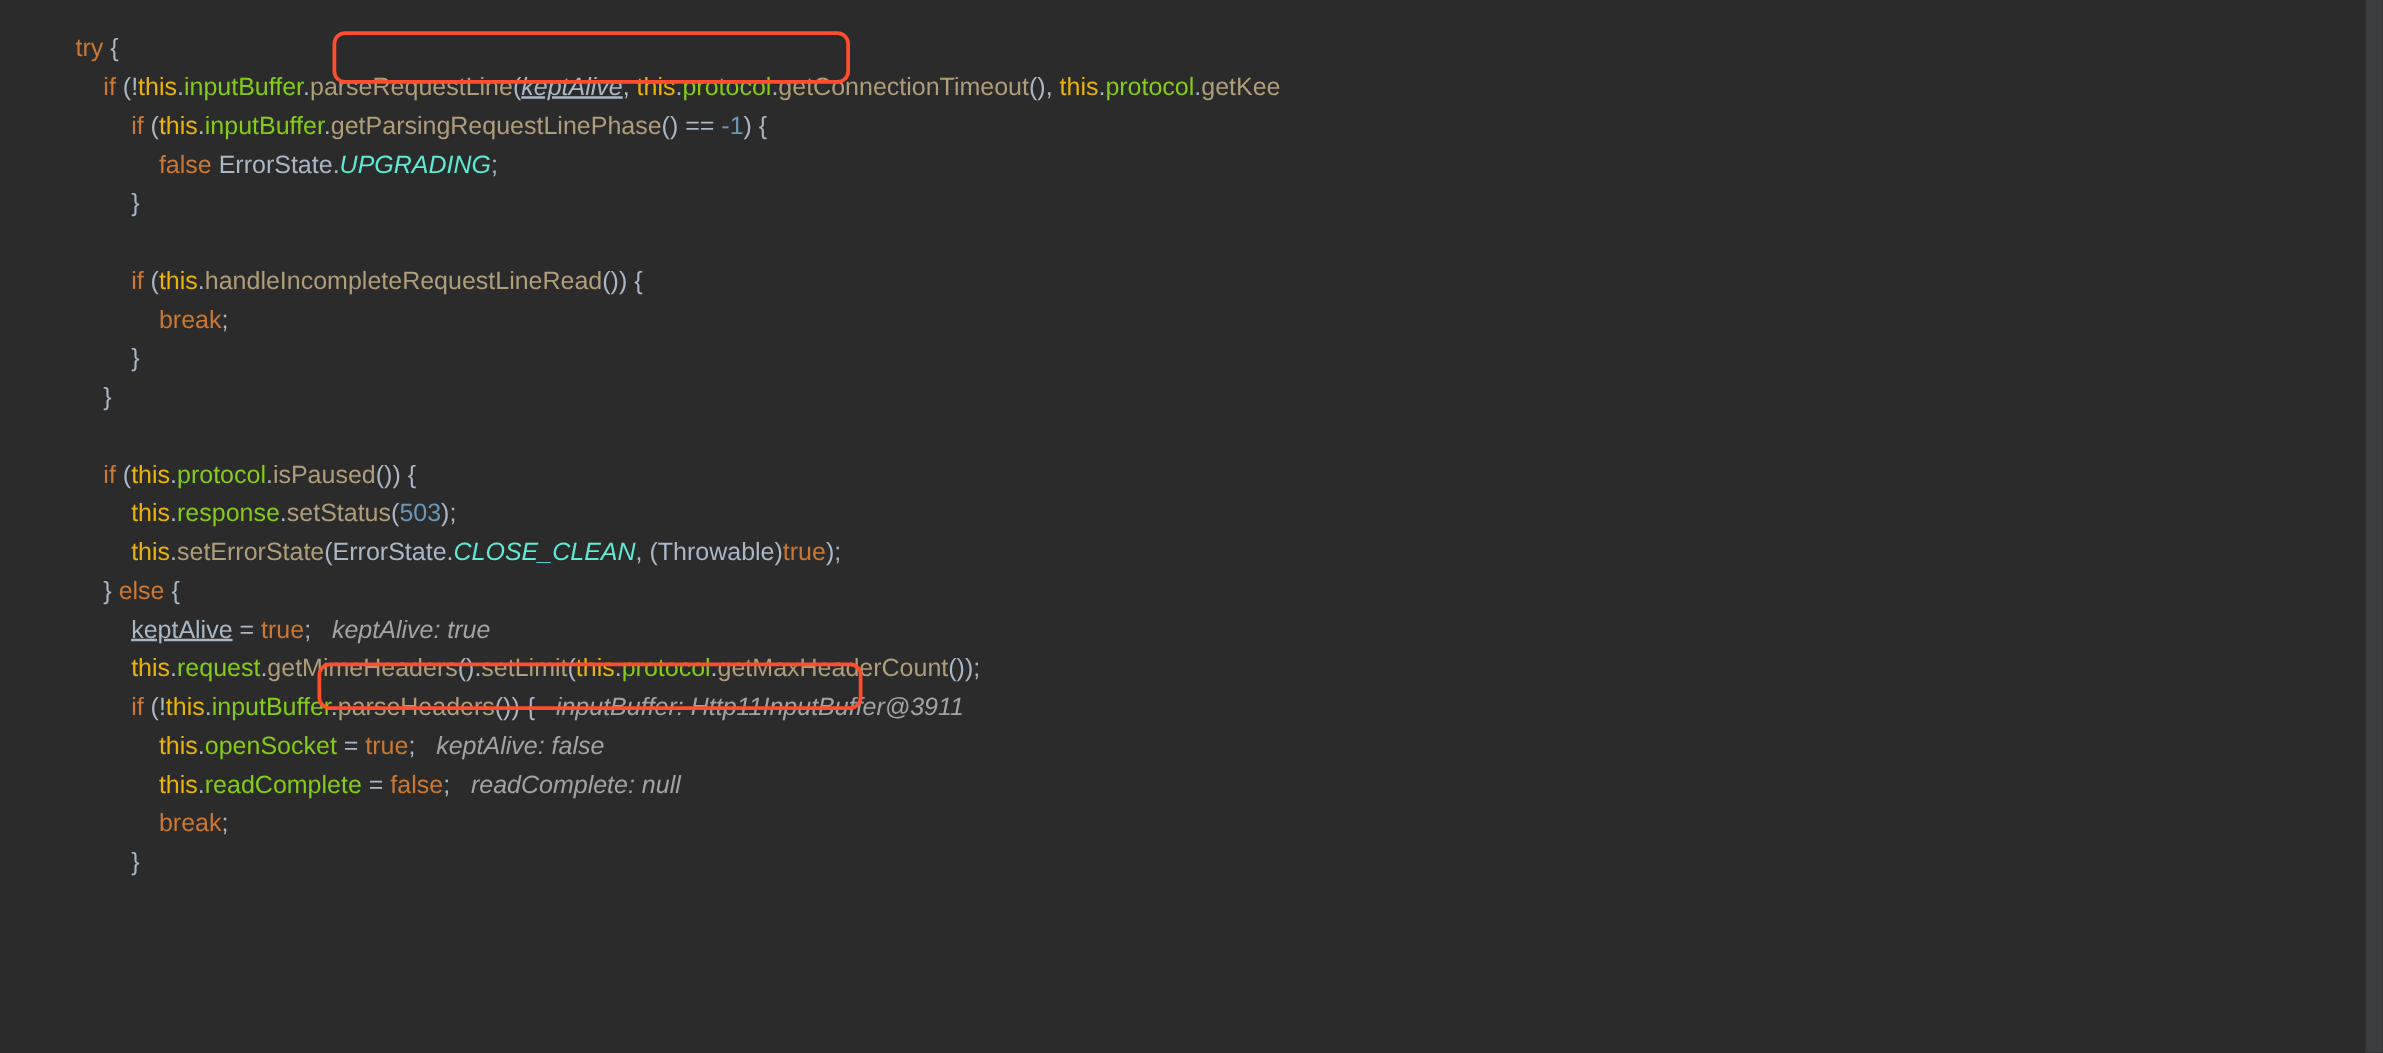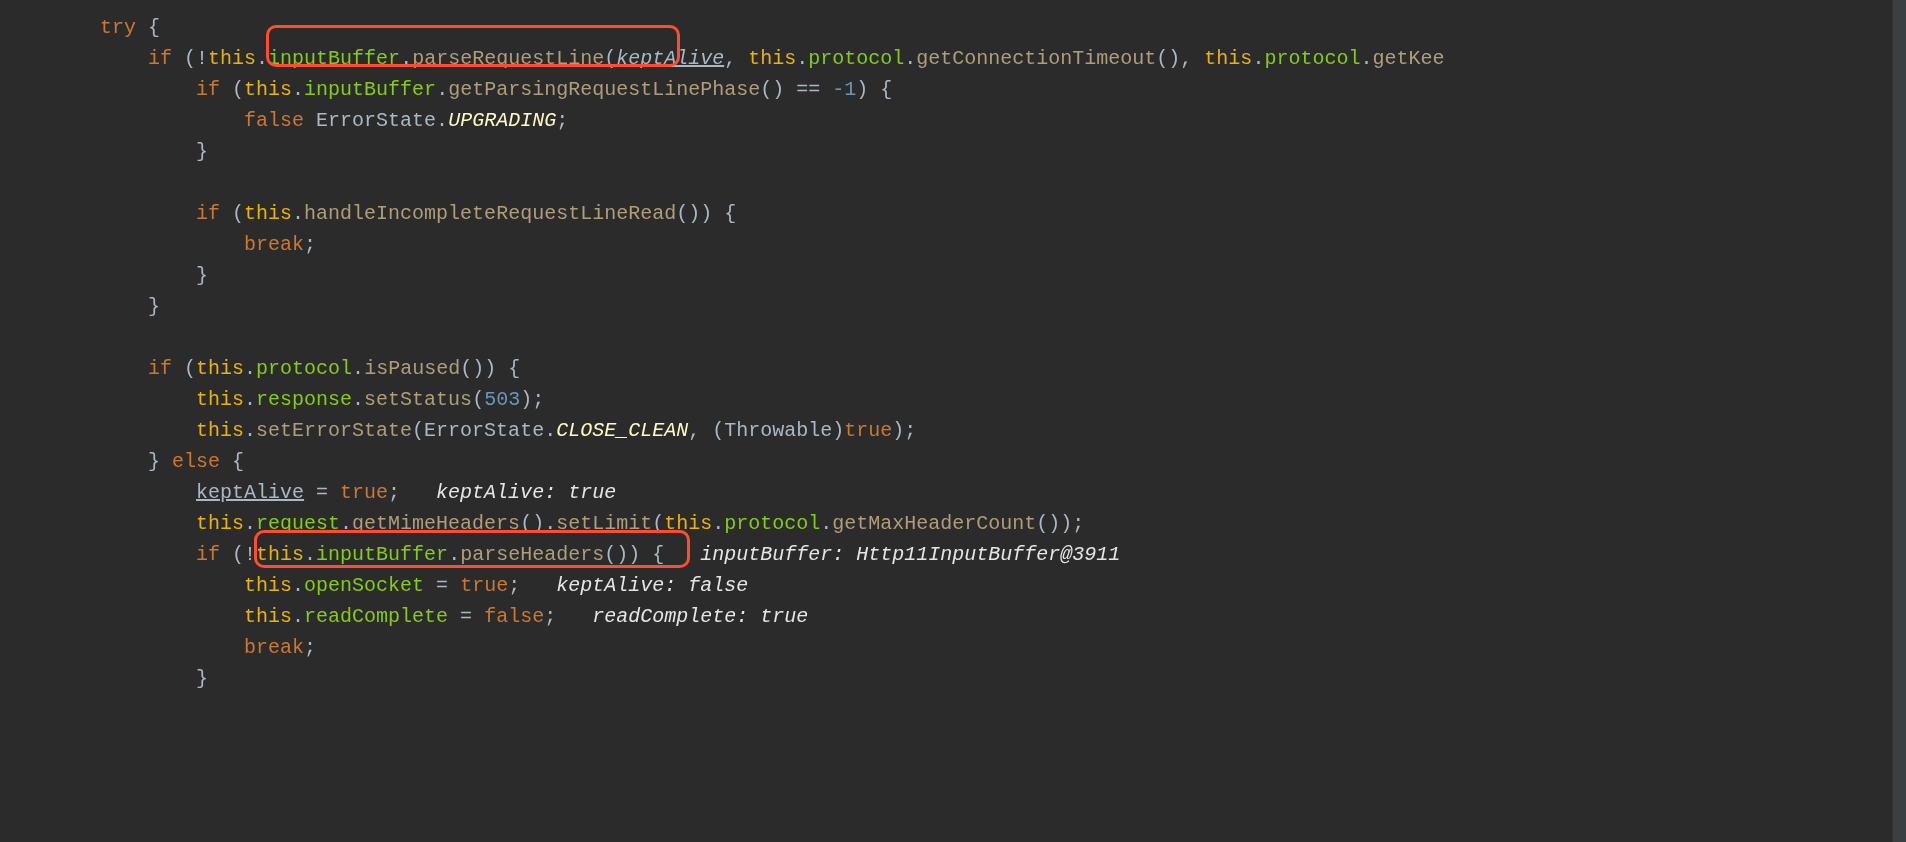--- a/index.html
+++ b/index.html
@@ -8,34 +8,34 @@
     font-family: 'Menlo', 'Consolas', 'Monaco', monospace;
     font-size: 20px;
     line-height: 1.55;
     color: #a9b7c6;
     overflow: hidden;
     width: 1906px;
     height: 842px;
     position: relative;
   }
   pre {
-    font-family: Liberation Mono, monospace;
-    margin: 4px;
+    font-family: Liberation Sans, sans-serif;
+    margin: 16px;
     padding: 8px 0 0 0;
     white-space: pre;
   }
   .kw { color: #cc7832; }
   .kw-this { color: #eab308; }
   .field { color: #84cc16; }
   .method { color: #b09d79; }
   .param { font-style: italic; text-decoration: underline; color: #a9b7c6; }
   .var-u { text-decoration: underline; color: #a9b7c6; }
   .num { color: #6897bb; }
-  .static-it { font-style: italic; color: #fef9c3; }
-  .inlay { color: #e5e5e5; font-style: italic; }
+  .static-it { font-style: italic; color: #5eead4; }
+  .inlay { color: #a3a3a3; font-style: italic; }
   .dot { color: #a9b7c6; }
   .type { color: #a9b7c6; }
   .highlight-box {
     position: absolute;
     border: 3px solid #ff4d2e;
     border-radius: 10px;
     pointer-events: none;
     z-index: 10;
   }
   .scrollbar-right {
@@ -70,21 +70,21 @@
             }
 
             <span class="kw">if</span> (<span class="kw-this">this</span><span class="dot">.</span><span class="field">protocol</span><span class="dot">.</span><span class="method">isPaused</span>()) {
                 <span class="kw-this">this</span><span class="dot">.</span><span class="field">response</span><span class="dot">.</span><span class="method">setStatus</span>(<span class="num">503</span>);
                 <span class="kw-this">this</span><span class="dot">.</span><span class="method">setErrorState</span>(<span class="type">ErrorState</span>.<span class="static-it">CLOSE_CLEAN</span>, (<span class="type">Throwable</span>)<span class="kw">true</span>);
             } <span class="kw">else</span> {
                 <span class="var-u">keptAlive</span> = <span class="kw">true</span>;   <span class="inlay">keptAlive: true</span>
                 <span class="kw-this">this</span><span class="dot">.</span><span class="field">request</span><span class="dot">.</span><span class="method">getMimeHeaders</span>()<span class="dot">.</span><span class="method">setLimit</span>(<span class="kw-this">this</span><span class="dot">.</span><span class="field">protocol</span><span class="dot">.</span><span class="method">getMaxHeaderCount</span>());
                 <span class="kw">if</span> (!<span class="kw-this">this</span><span class="dot">.</span><span class="field">inputBuffer</span><span class="dot">.</span><span class="method">parseHeaders</span>()) {   <span class="inlay">inputBuffer: Http11InputBuffer@3911</span>
                     <span class="kw-this">this</span><span class="dot">.</span><span class="field">openSocket</span> = <span class="kw">true</span>;   <span class="inlay">keptAlive: false</span>
-                    <span class="kw-this">this</span><span class="dot">.</span><span class="field">readComplete</span> = <span class="kw">false</span>;   <span class="inlay">readComplete: true</span>
+                    <span class="kw-this">this</span><span class="dot">.</span><span class="field">readComplete</span> = <span class="kw">false</span>;   <span class="inlay">readComplete: null</span>
                     <span class="kw">break</span>;
                 }</pre>
 
   <div class="highlight-box" style="top:25px;left:266px;width:414px;height:42px;"></div>
   <div class="highlight-box" style="top:530px;left:254px;width:436px;height:38px;"></div>
 </div>
 
 <div class="scrollbar-right"></div>
 
 </body></html>

